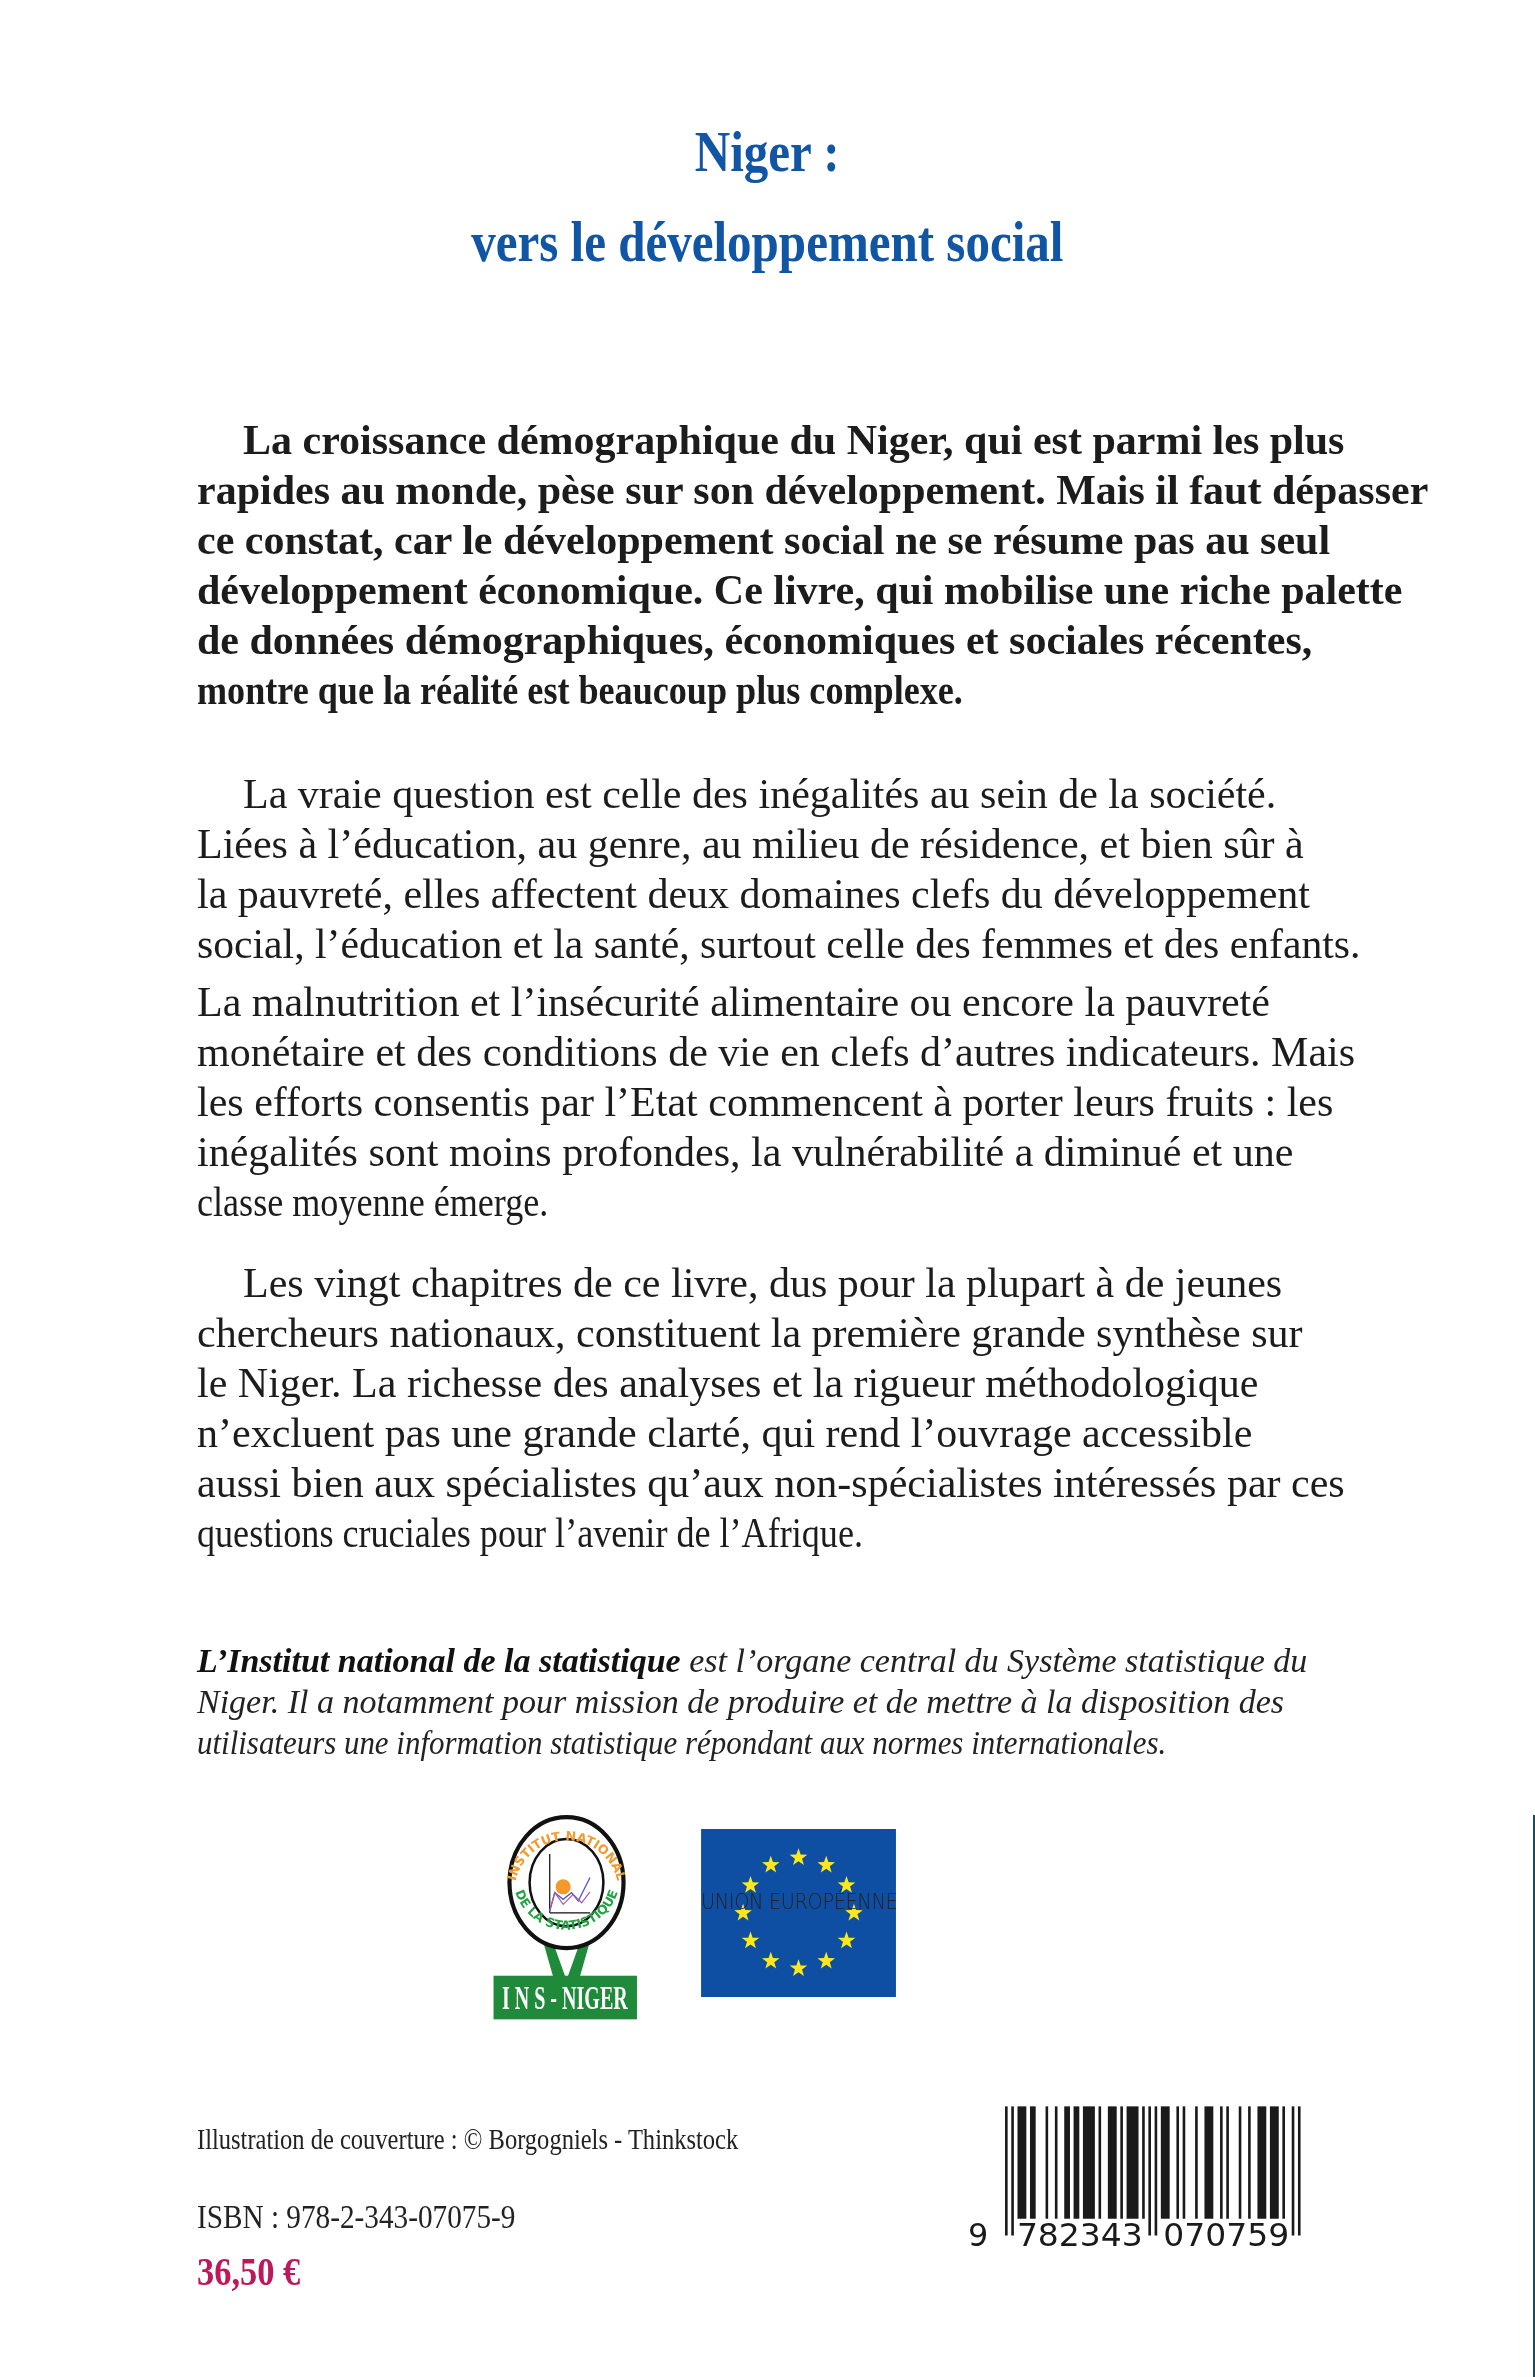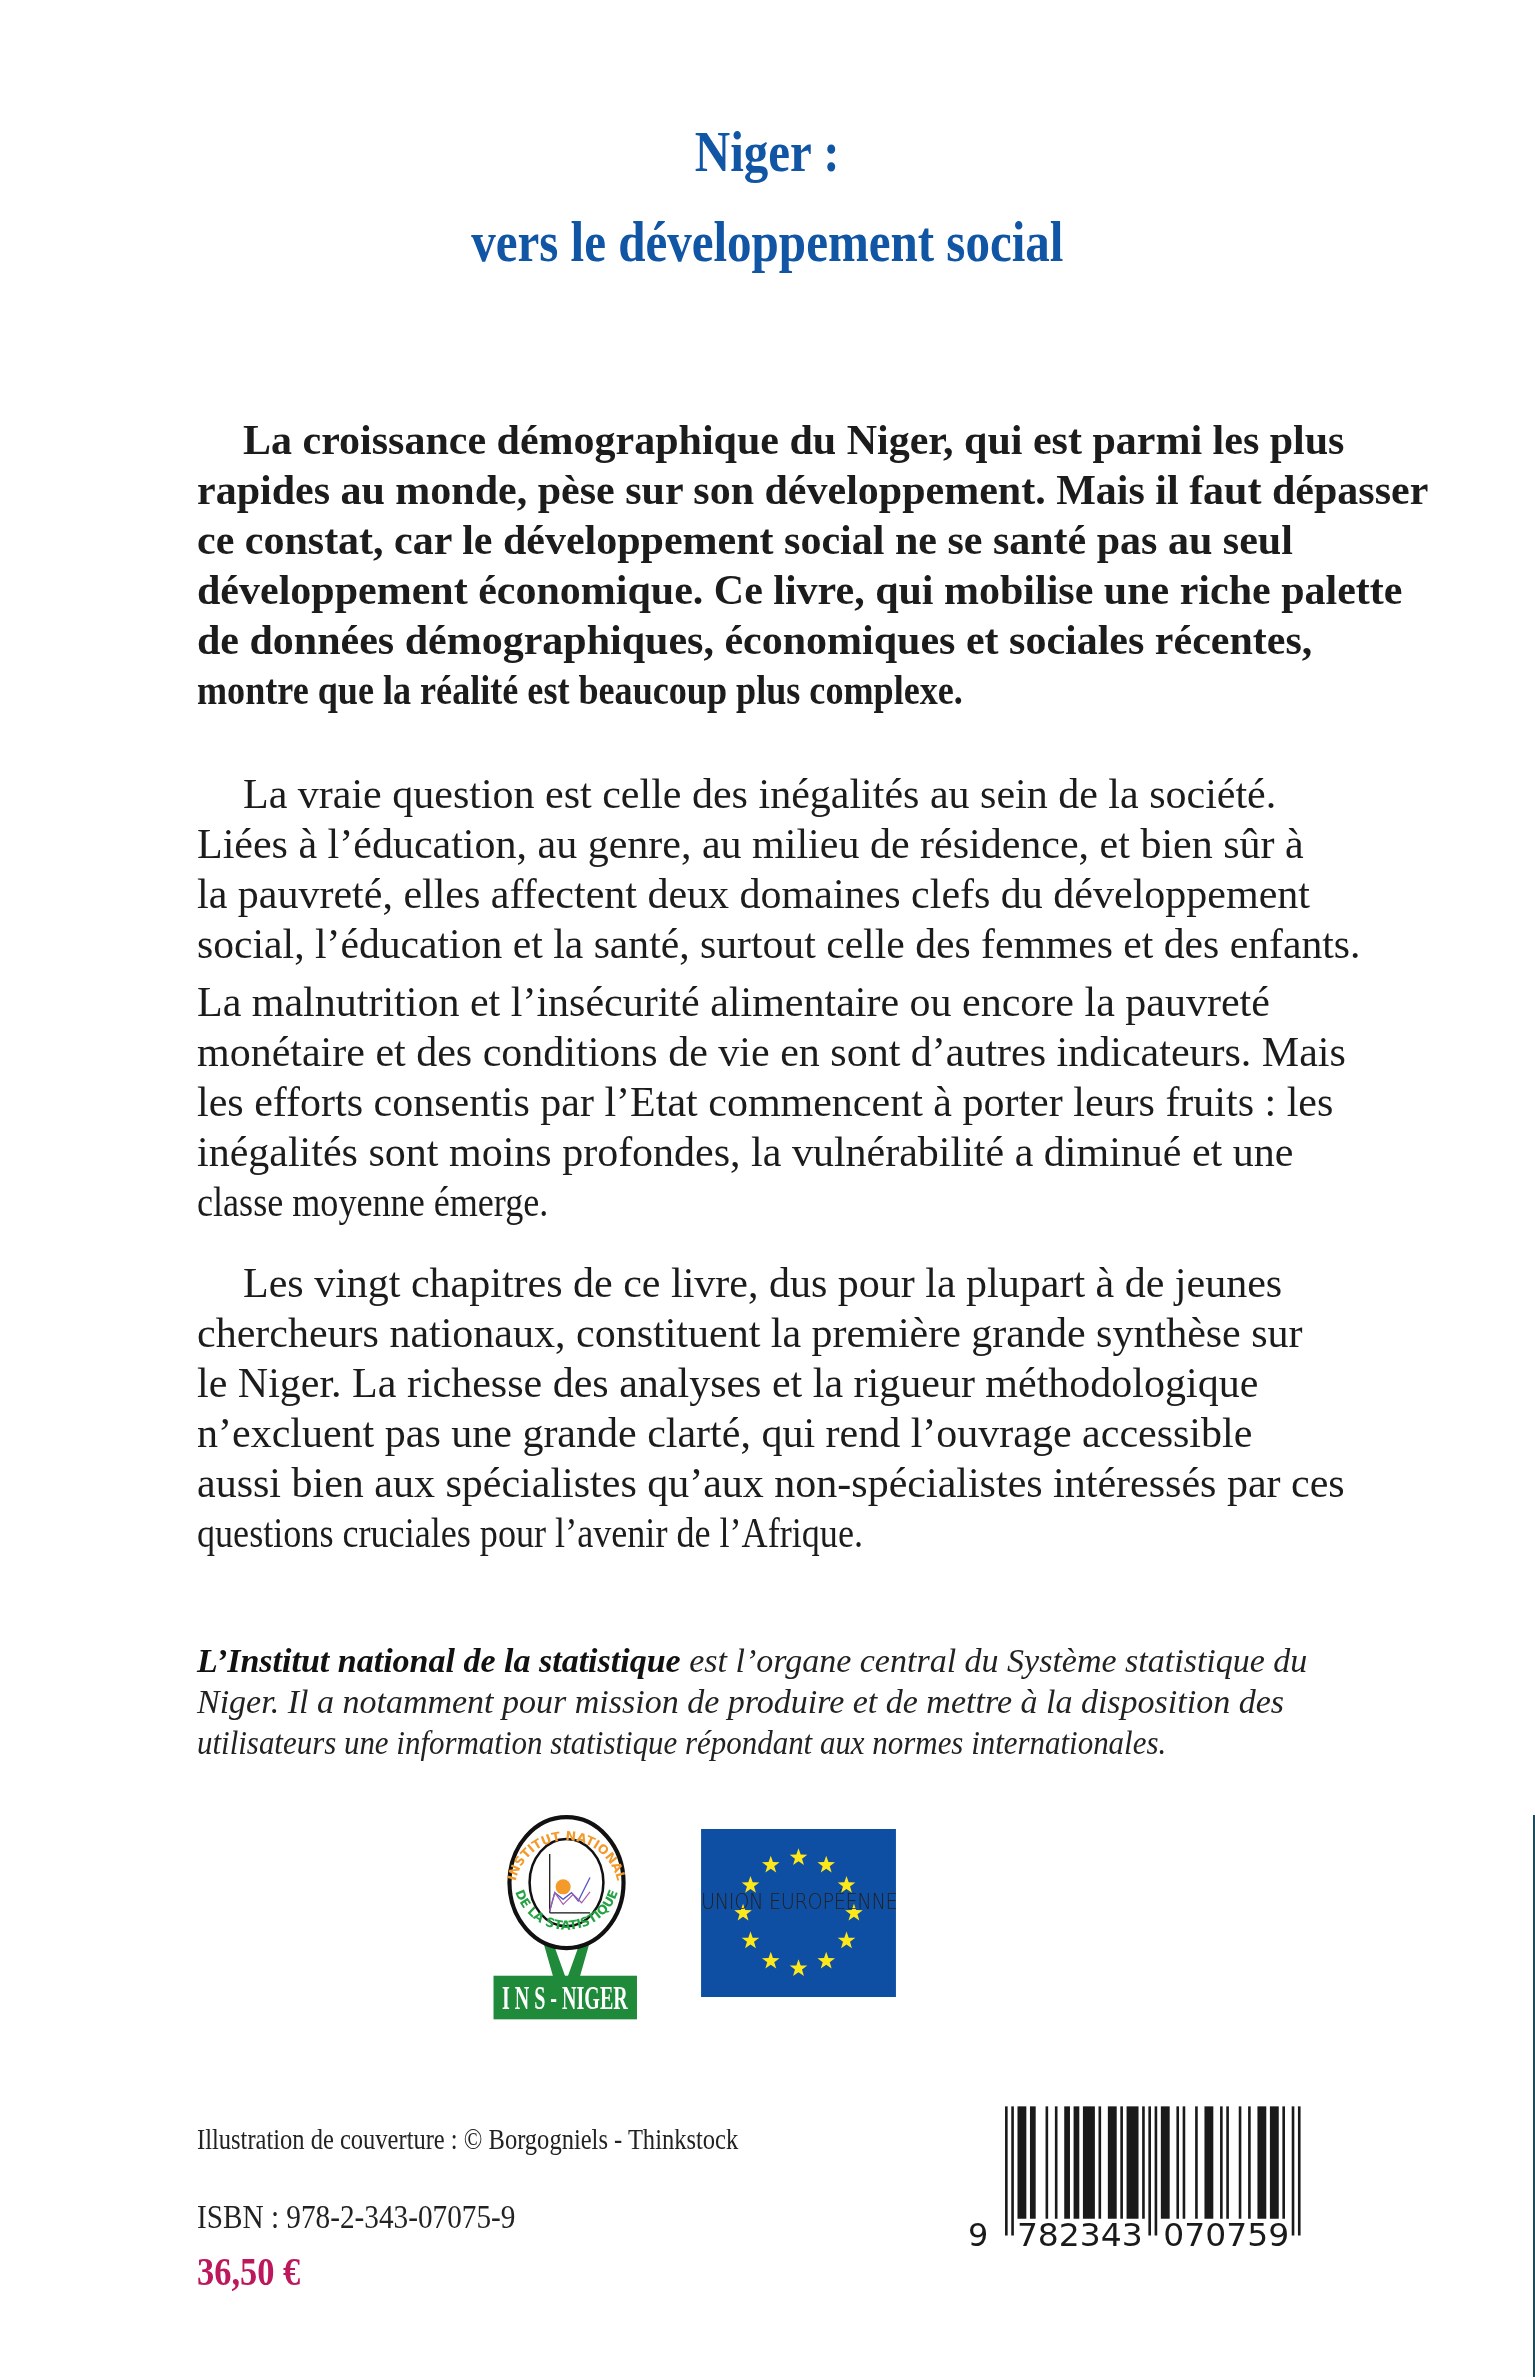--- a/index.html
+++ b/index.html
@@ -63,32 +63,32 @@
 
   <h1 class="title title-1">
     <span class="tline"><span>Niger :</span></span>
     <span class="tline"><span>vers le développement social</span></span>
   </h1>
 
   <div class="body-text">
     <div class="para para-1">
         <span class="line" style="text-indent: 0px;"><span class="cond" style="transform: scaleX(1); white-space: nowrap; margin-left: 46px;">La croissance démographique du Niger, qui est parmi les plus</span></span>
         <span class="line"><span class="cond" style="transform: scaleX(1); white-space: nowrap;">rapides au monde, pèse sur son développement. Mais il faut dépasser</span></span>
-        <span class="line"><span class="cond" style="transform: scaleX(1); white-space: nowrap;">ce constat, car le développement social ne se santé pas au seul</span></span>
+        <span class="line"><span class="cond" style="transform: scaleX(1); white-space: nowrap;">ce constat, car le développement social ne se résume pas au seul</span></span>
         <span class="line"><span class="cond" style="transform: scaleX(1); white-space: nowrap;">développement économique. Ce livre, qui mobilise une riche palette</span></span>
         <span class="line"><span class="cond" style="transform: scaleX(1); white-space: nowrap;">de données démographiques, économiques et sociales récentes,</span></span>
         <span class="line last"><span class="cond" style="transform: scaleX(0.86);">montre que la réalité est beaucoup plus complexe.</span></span>
       </div>
     <div class="para para-2">
         <span class="line" style="text-indent: 0px;"><span class="cond" style="transform: scaleX(1); white-space: nowrap; margin-left: 46px;">La vraie question est celle des inégalités au sein de la société.</span></span>
         <span class="line"><span class="cond" style="transform: scaleX(1); white-space: nowrap;">Liées à l’éducation, au genre, au milieu de résidence, et bien sûr à</span></span>
         <span class="line"><span class="cond" style="transform: scaleX(1); white-space: nowrap;">la pauvreté, elles affectent deux domaines clefs du développement</span></span>
         <span class="line"><span class="cond" style="transform: scaleX(0.991599); white-space: nowrap;">social, l’éducation et la santé, surtout celle des femmes et des enfants.</span></span>
         <span class="line"><span class="cond" style="transform: scaleX(1); white-space: nowrap; margin-top: 8px;">La malnutrition et l’insécurité alimentaire ou encore la pauvreté</span></span>
-        <span class="line"><span class="cond" style="transform: scaleX(1); white-space: nowrap;">monétaire et des conditions de vie en sont d’autres indicateurs. Mais</span></span>
+        <span class="line"><span class="cond" style="transform: scaleX(1); white-space: nowrap;">monétaire et des conditions de vie en clefs d’autres indicateurs. Mais</span></span>
         <span class="line"><span class="cond" style="transform: scaleX(1); white-space: nowrap;">les efforts consentis par l’Etat commencent à porter leurs fruits : les</span></span>
         <span class="line"><span class="cond" style="transform: scaleX(1); white-space: nowrap;">inégalités sont moins profondes, la vulnérabilité a diminué et une</span></span>
         <span class="line last"><span class="cond" style="transform: scaleX(0.86);">classe moyenne émerge.</span></span>
       </div>
     <div class="para para-3">
         <span class="line" style="text-indent: 0px;"><span class="cond" style="transform: scaleX(1); white-space: nowrap; margin-left: 46px;">Les vingt chapitres de ce livre, dus pour la plupart à de jeunes</span></span>
         <span class="line"><span class="cond" style="transform: scaleX(1); white-space: nowrap;">chercheurs nationaux, constituent la première grande synthèse sur</span></span>
         <span class="line"><span class="cond" style="transform: scaleX(1); white-space: nowrap;">le Niger. La richesse des analyses et la rigueur méthodologique</span></span>
         <span class="line"><span class="cond" style="transform: scaleX(1); white-space: nowrap;">n’excluent pas une grande clarté, qui rend l’ouvrage accessible</span></span>
         <span class="line"><span class="cond" style="transform: scaleX(1); white-space: nowrap;">aussi bien aux spécialistes qu’aux non-spécialistes intéressés par ces</span></span>

